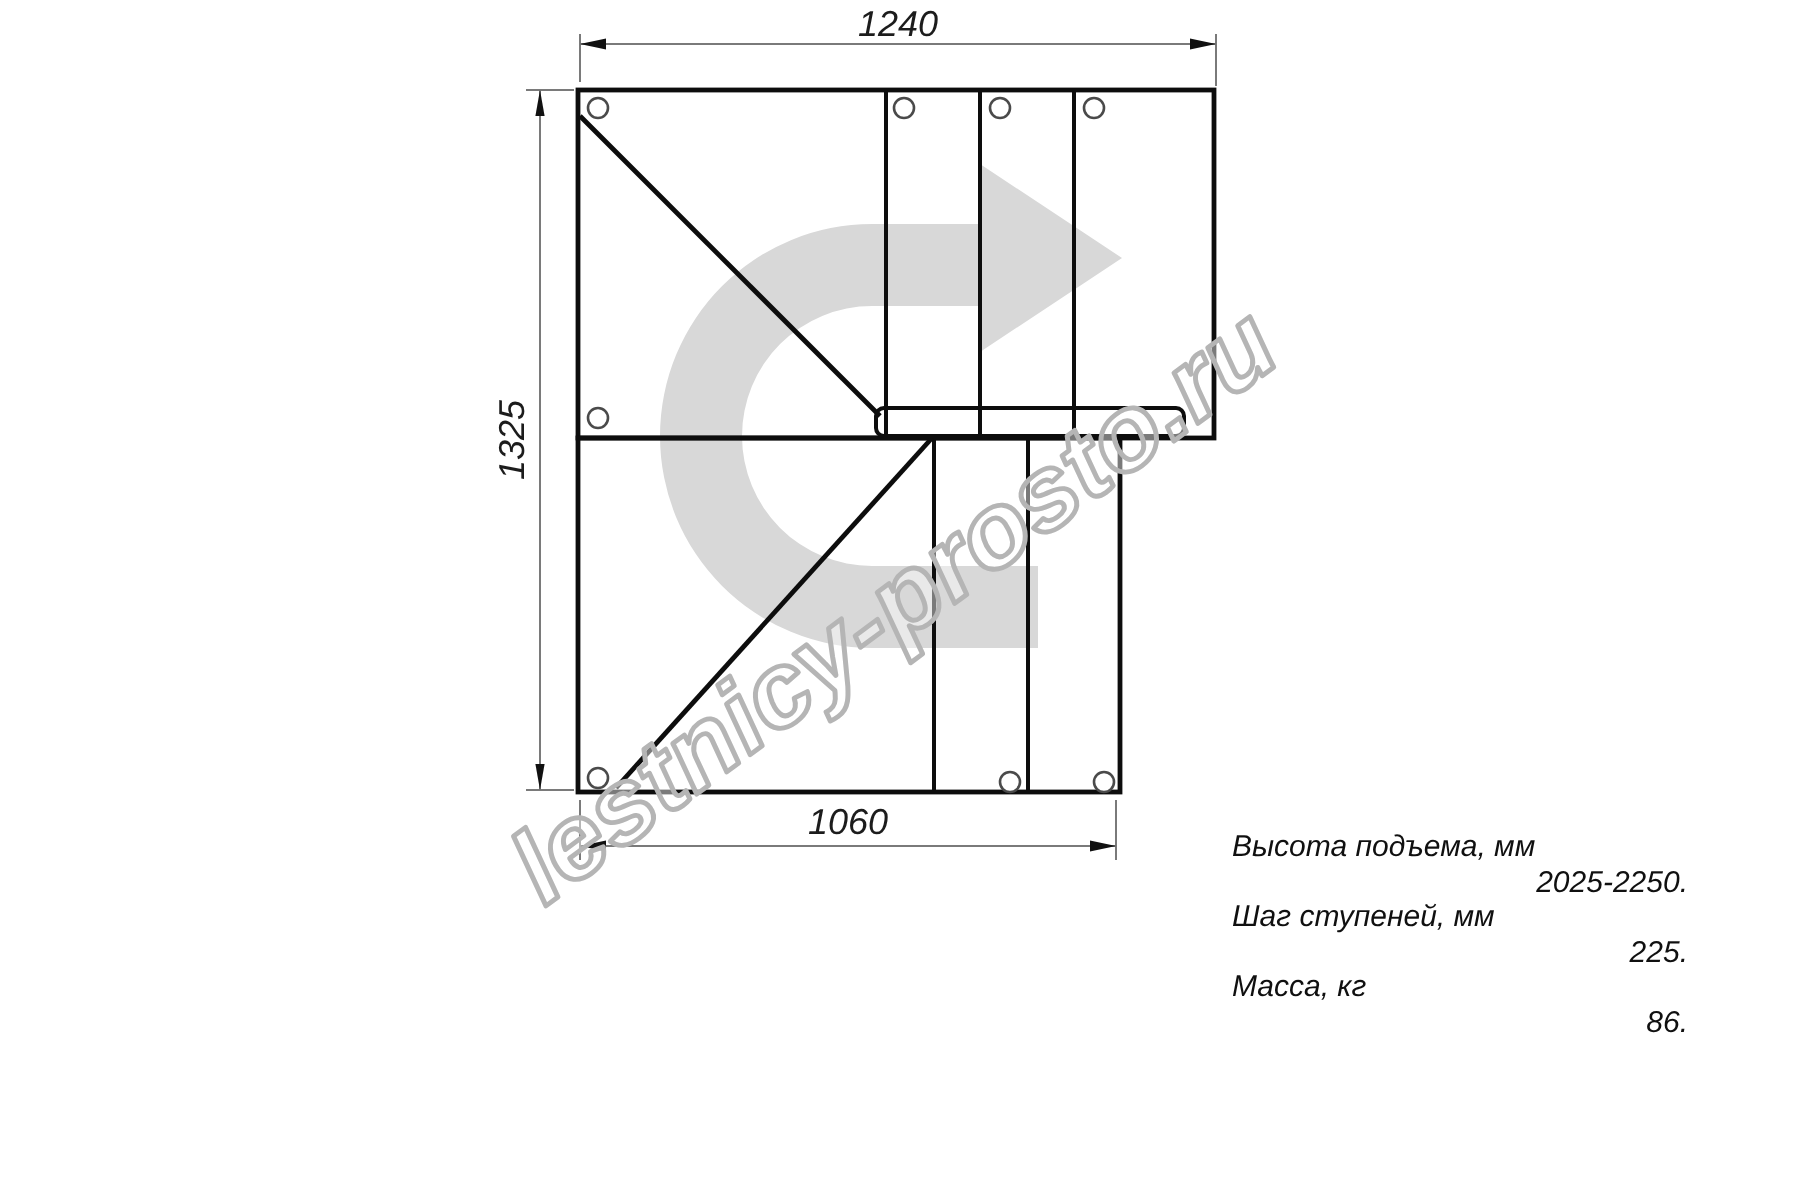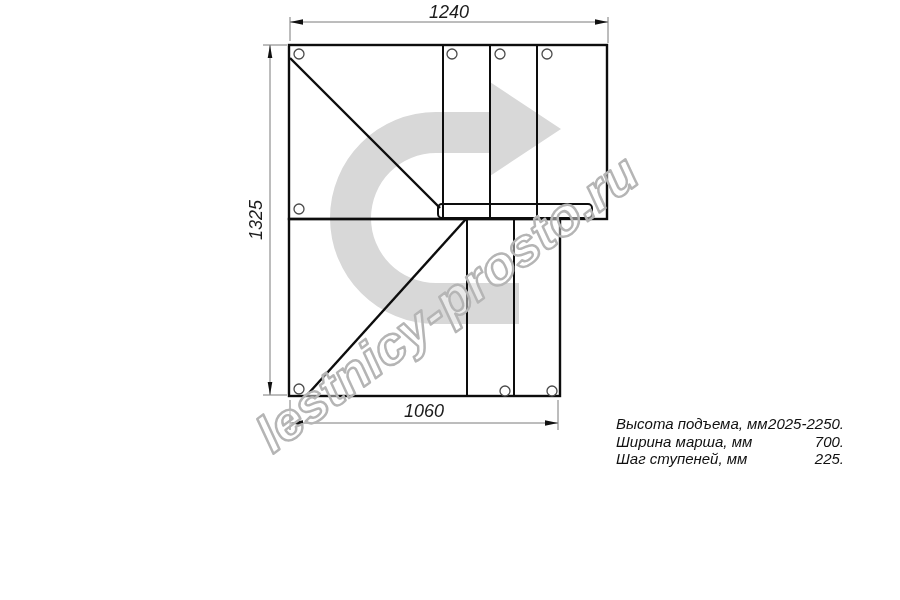--- a/index.html
+++ b/index.html
@@ -24,22 +24,22 @@
     fill-opacity:0.45;
     stroke:#b5b5b5;
     stroke-width:2.4;
     stroke-linejoin:round;
   }
   .specs{
     position:absolute;left:616px;top:415px;width:228px;
     font-style:italic;font-size:15px;color:#101010;
   }
   .spec-row{
-    display:flex;justify-content:space-between;
-    line-height:17.6px;white-space:nowrap;
+    display:flex;justify-content:flex-end;
+    line-height:17.6px;white-space:nowrap;flex-direction:column;
   }
   .spec-value{text-align:right;}
 </style>
 </head>
 <body>
 
 <svg class="canvas-svg" width="900" height="600" viewBox="0 0 900 600">
 
   <path fill="#d8d8d8" d="M436,112 H490 V82 L561,129 L490,176 V153 H436
            A65,65 0 0 0 436,283 H519 V324 H436
@@ -110,20 +110,20 @@
 
   <text class="watermark-text" x="447" y="303" text-anchor="middle" dominant-baseline="central" textLength="460" lengthAdjust="spacingAndGlyphs" transform="rotate(-36.5 447 303)">lestnicy-prosto.ru</text>
 </svg>
 
 <div class="specs">
   <div class="spec-row">
     <span class="spec-label">Высота подъема, мм</span>
     <span class="spec-value">2025-2250.</span>
   </div>
   <div class="spec-row">
-    <span class="spec-label">Ширина марша, мм</span>
-    <span class="spec-value">700.</span>
+    <span class="spec-label">Шаг ступеней, мм</span>
+    <span class="spec-value">225.</span>
   </div>
   <div class="spec-row">
-    <span class="spec-label">Шаг ступеней, мм</span>
-    <span class="spec-value">225.</span>
+    <span class="spec-label">Масса, кг</span>
+    <span class="spec-value">86.</span>
   </div>
 </div>
 
 </body></html>

